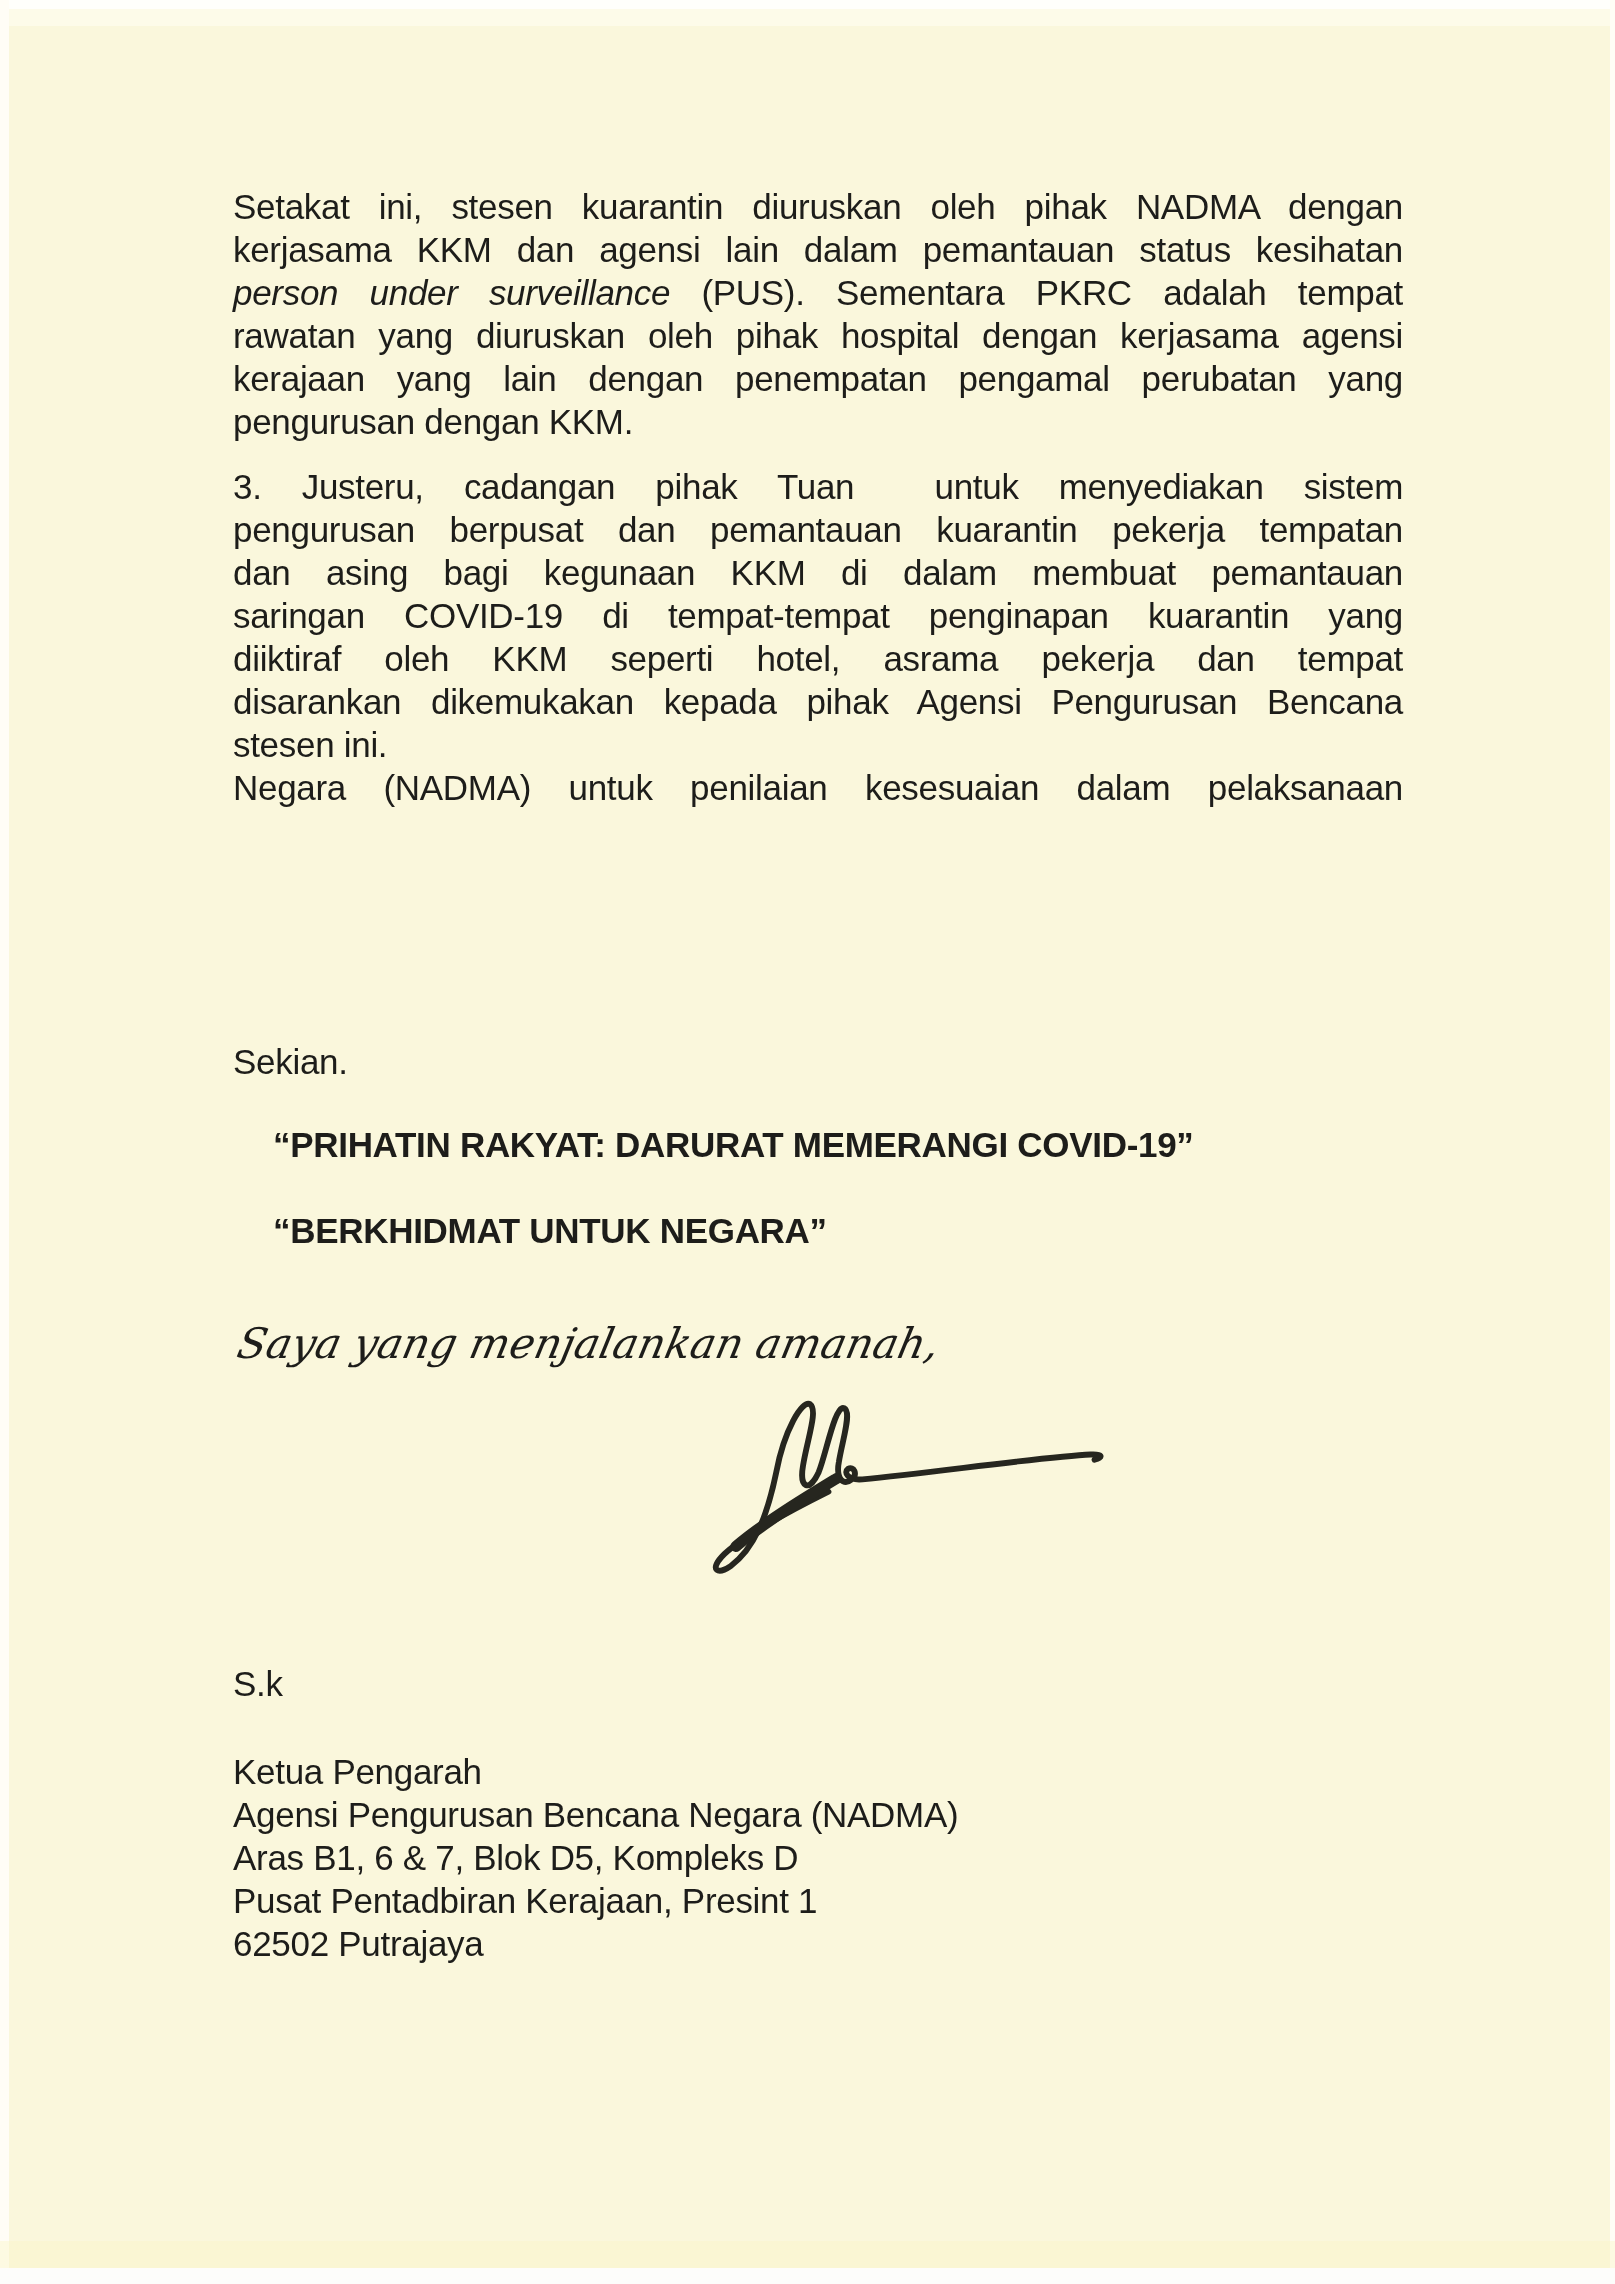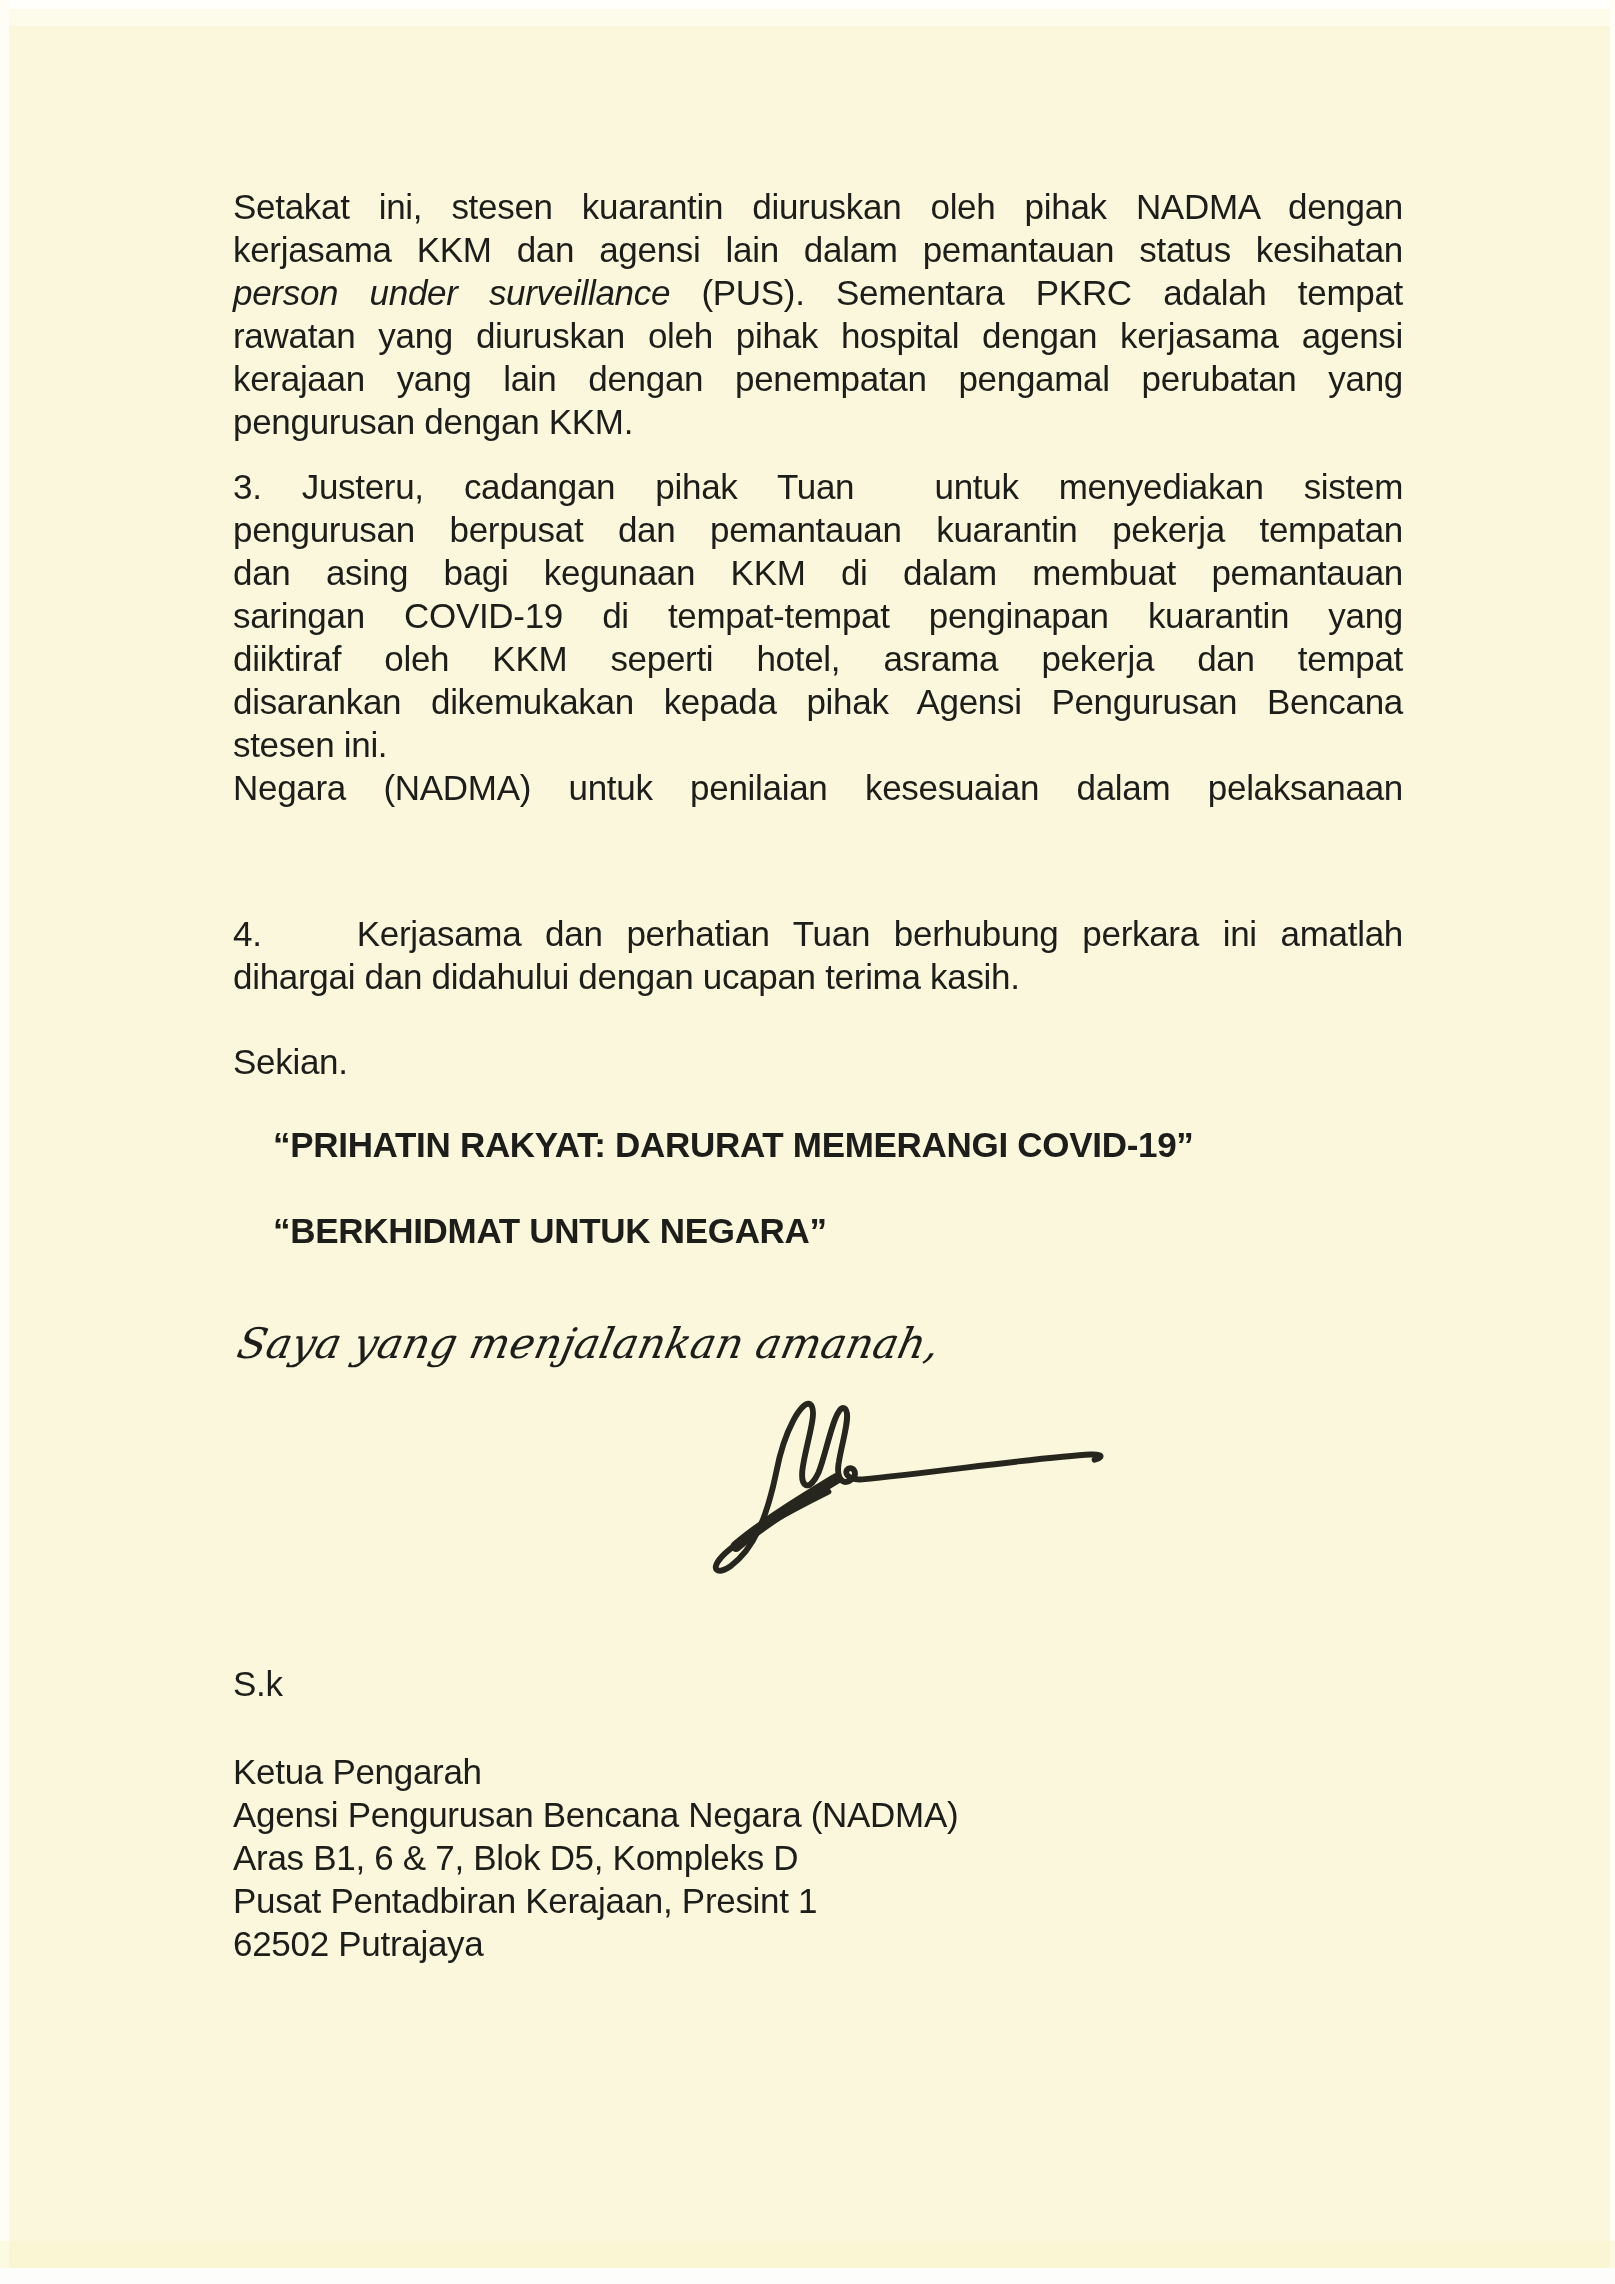--- a/index.html
+++ b/index.html
@@ -62,24 +62,20 @@
     <div class="ln j">3. Justeru, cadangan pihak Tuan&nbsp; untuk menyediakan sistem</div>
     <div class="ln j">pengurusan berpusat dan pemantauan kuarantin pekerja tempatan</div>
     <div class="ln j">dan asing bagi kegunaan KKM di dalam membuat pemantauan</div>
     <div class="ln j">saringan COVID-19 di tempat-tempat penginapan kuarantin yang</div>
     <div class="ln j">diiktiraf oleh KKM seperti hotel, asrama pekerja dan tempat</div>
     <div class="ln j">disarankan dikemukakan kepada pihak Agensi Pengurusan Bencana</div>
     <div class="ln">stesen ini.</div>
     <div class="ln j">Negara (NADMA) untuk penilaian kesesuaian dalam pelaksanaan</div>
   </div>
 
-  <div class="block" style="top:912px">
-    <div class="ln j">4.&nbsp;&nbsp;&nbsp; Kerjasama dan perhatian Tuan berhubung perkara ini amatlah</div>
-    <div class="ln">dihargai dan didahului dengan ucapan terima kasih.</div>
-  </div>
 
   <div class="block" style="top:1040px">
     <div class="ln">Sekian.</div>
   </div>
 
   <div class="block bold" style="top:1123px">
     <div class="ln">“PRIHATIN RAKYAT: DARURAT MEMERANGI COVID-19”</div>
   </div>
   <div class="block bold" style="top:1209px">
     <div class="ln">“BERKHIDMAT UNTUK NEGARA”</div>

